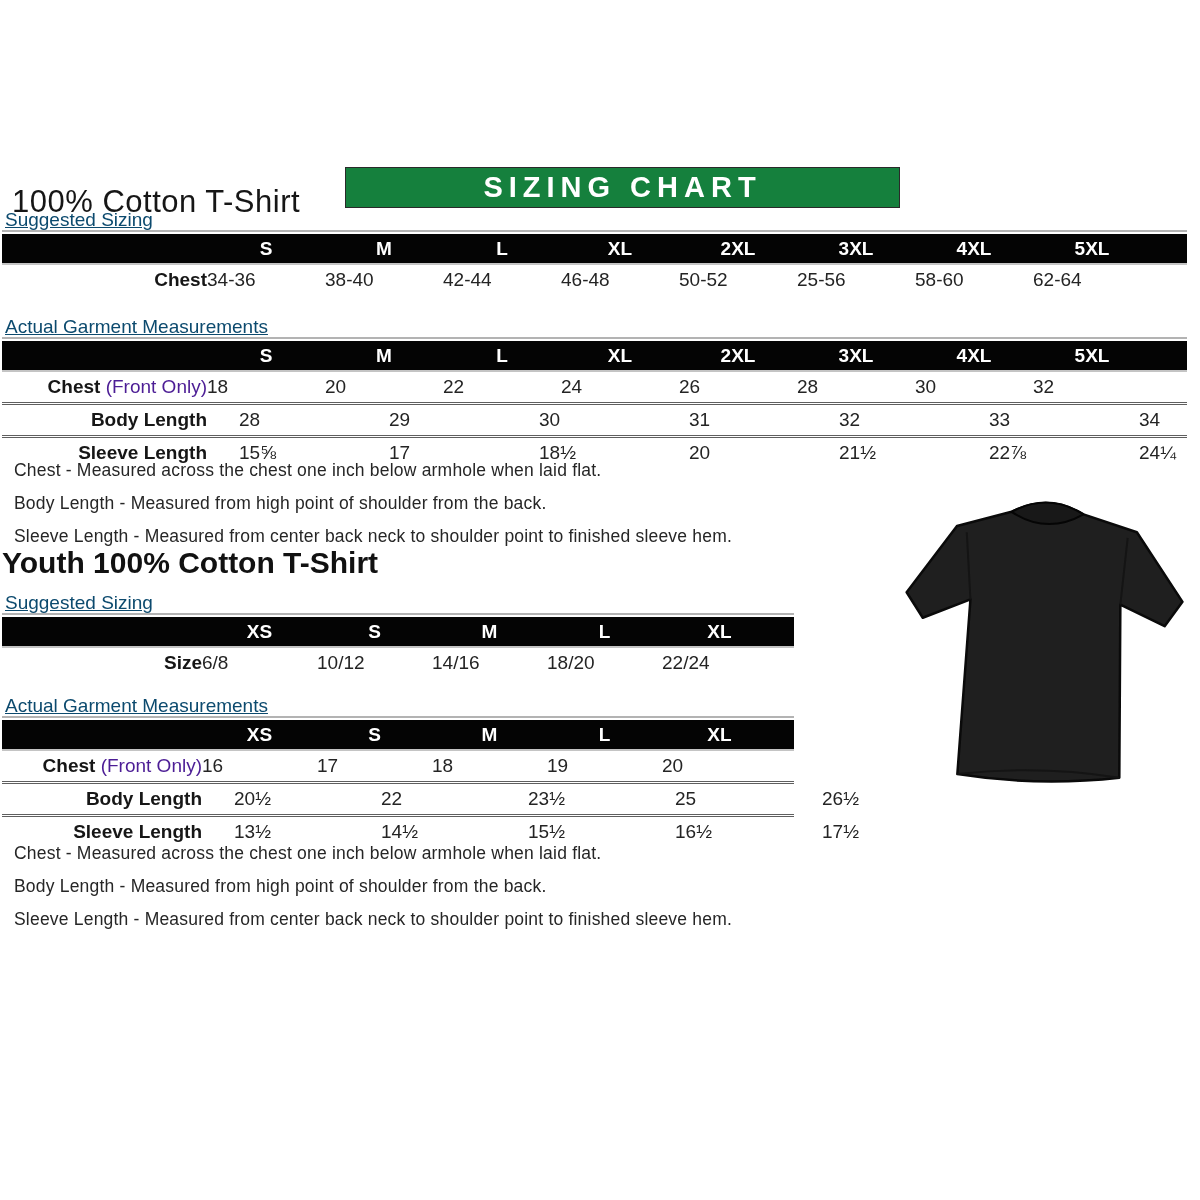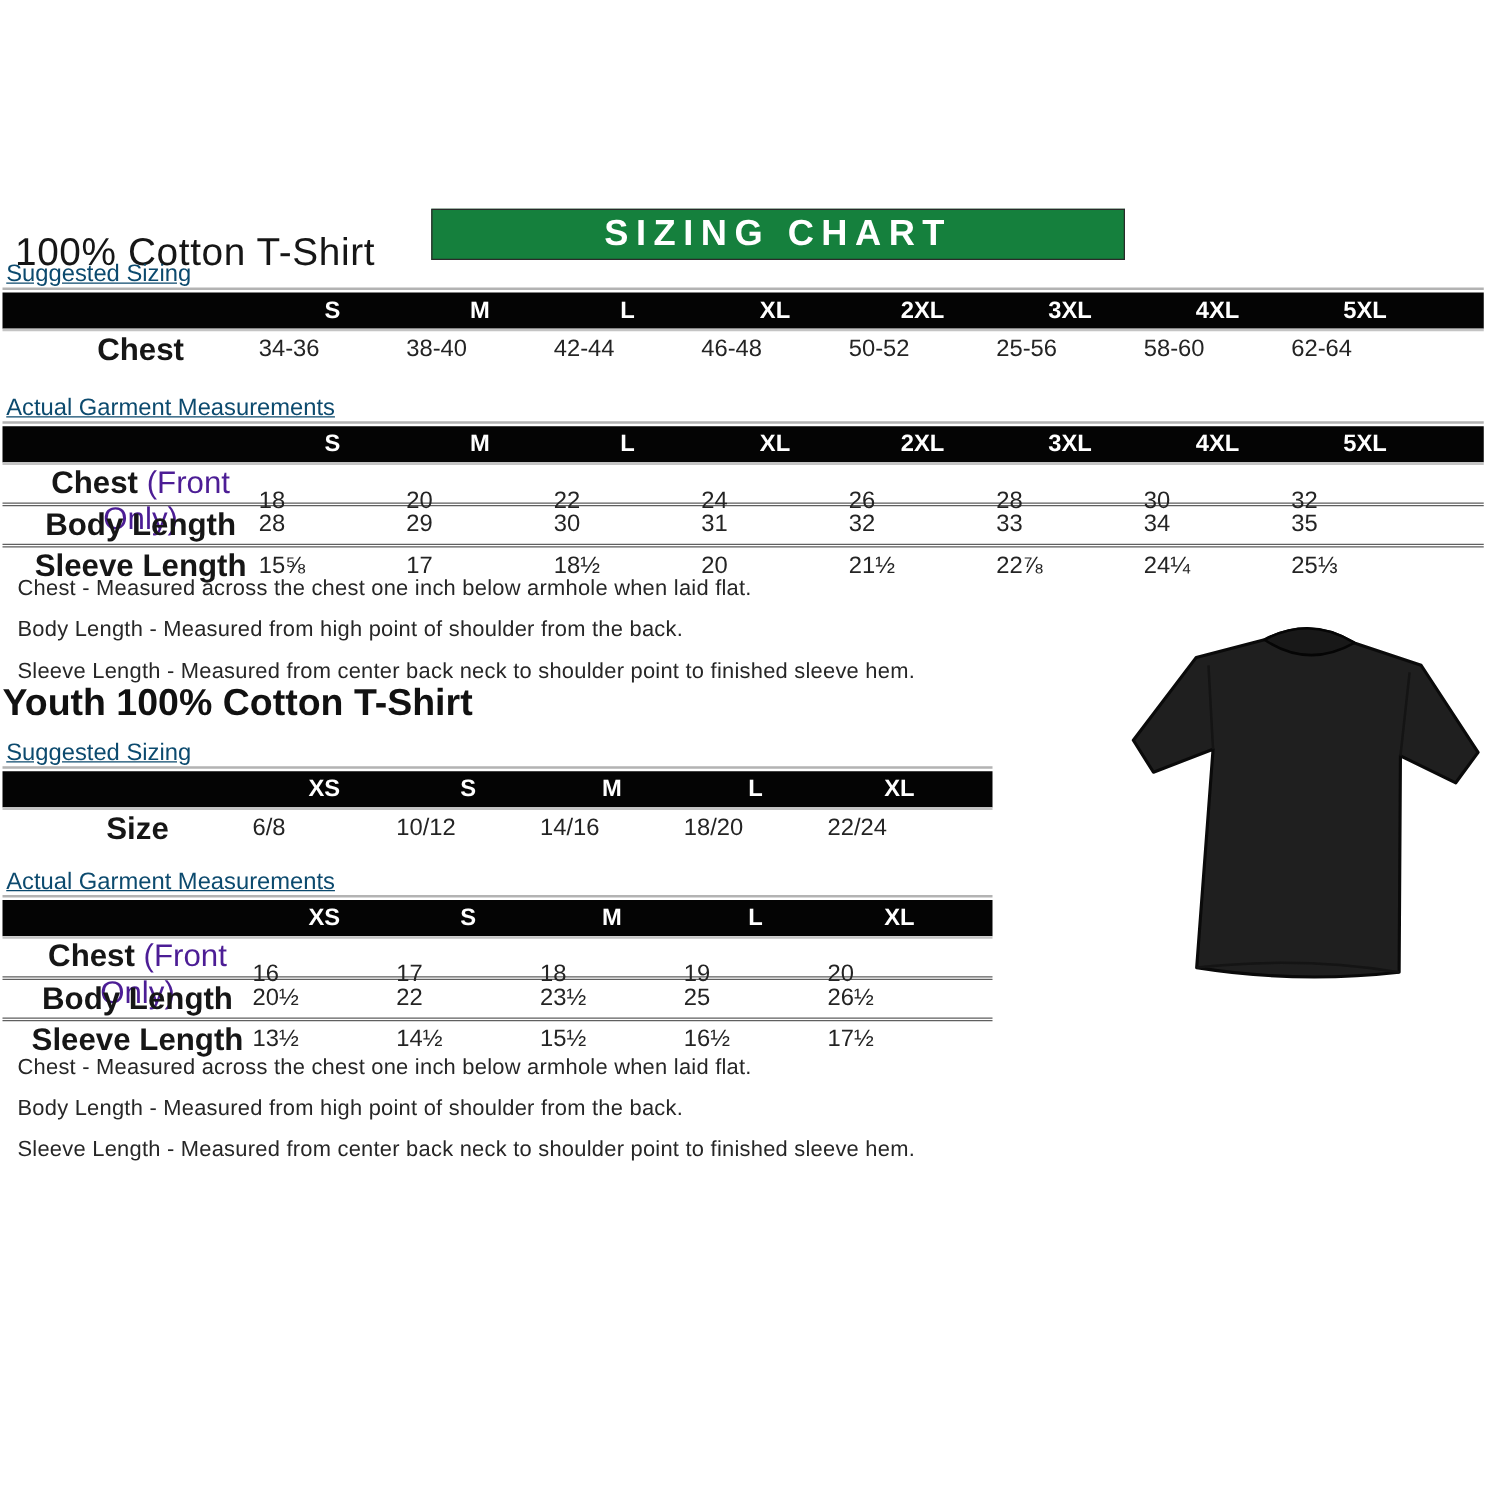--- a/index.html
+++ b/index.html
@@ -22,23 +22,23 @@
 
   
   .table{border-top:2px solid #b3b3b3;padding-top:2px;}
   .trow{display:grid;align-items:center;}
   .adult-t .trow{grid-template-columns:205px repeat(8,118px) 1fr;}
   .youth-t .trow{grid-template-columns:200px repeat(5,115px) 1fr;}
   .thead{background:#040404;height:29px;}
   .thead .tcell{color:#fff;font-weight:700;font-size:19px;text-align:center;}
   .tbody{height:30px;background:#fff;}
   .tbody.first{border-top:2px solid #c4c4c4;}
-  .tbody:not(.first){border-top:3px double #5f5f5f;}
+  .tbody:not(.first){border-top:3px double #5f5f5f;gap:32px;}
   .tbody .col-cell{font-size:19px;color:#242424;}
-  .label-cell{padding-left:16px;text-align:center;font-size:25px;}
+  .label-cell{padding-left:16px;text-align:right;font-size:19px;}
   .tbody .label-cell .lbl{font-weight:700;color:#161616;}
   .tbody .label-cell .note{font-weight:400;color:#4c1d95;}
 
   
   .notes p{margin:0 0 12px 0;font-size:17.5px;color:#262626;letter-spacing:0.2px;}
 
   
   .tee{left:893px;top:477px;width:300px;height:330px;transform:rotate(2deg);}
 </style>
 </head>

